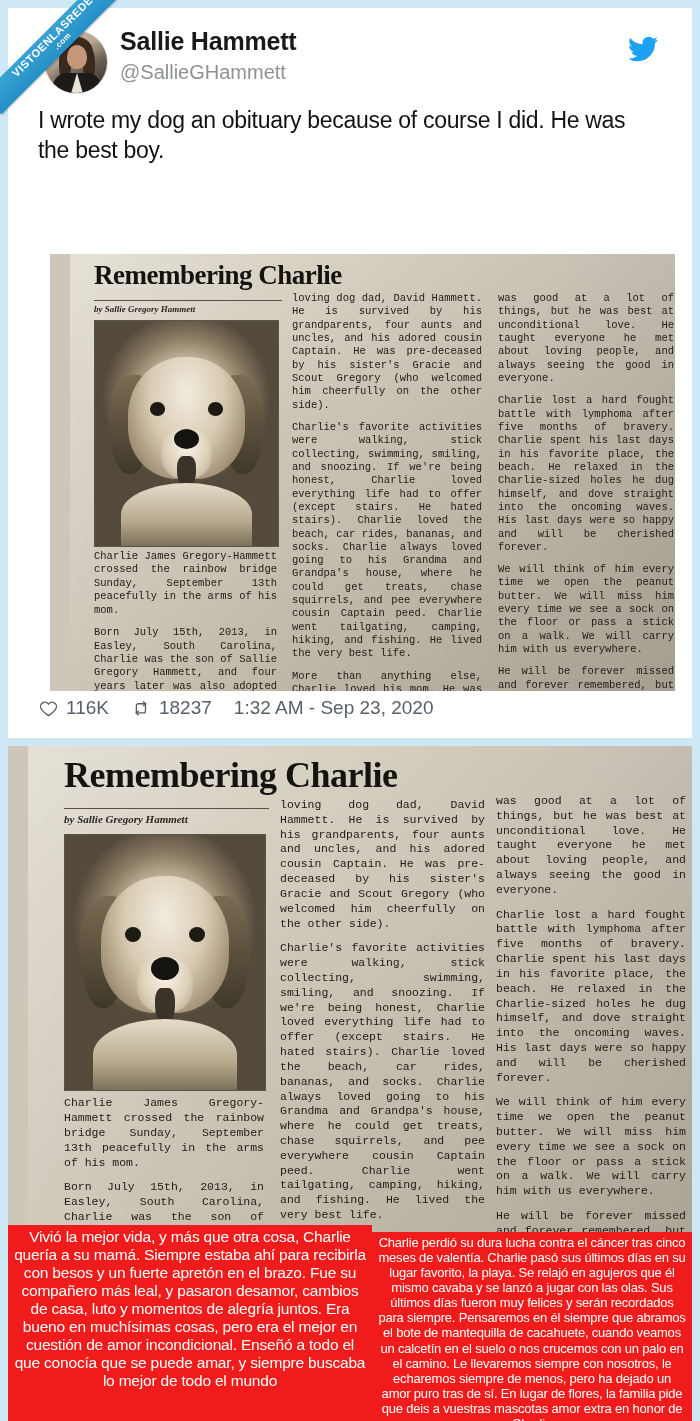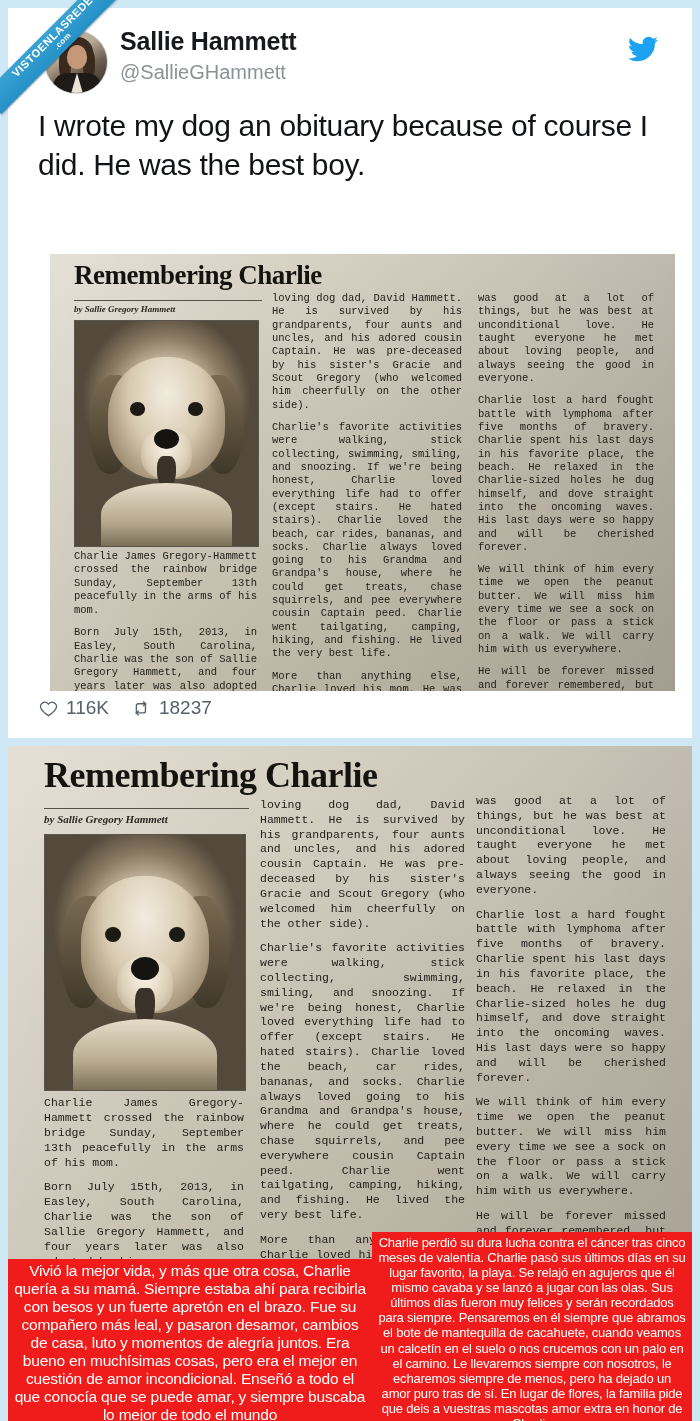--- a/index.html
+++ b/index.html
@@ -72,34 +72,34 @@
   }
   .ribbon .r1{
     color:#fff;font-size:11px;font-weight:bold;letter-spacing:.6px;
     font-family:"Liberation Sans",sans-serif;line-height:1;
   }
   .ribbon .r2{
     color:#fff;font-size:8px;font-weight:bold;letter-spacing:.4px;line-height:1;margin-top:1px;
   }
   .tweet-text{
     margin:6px 30px 0 30px;
-    font-size:30px;line-height:1.3;color:#111316;letter-spacing:-0.3px;
+    font-size:23px;line-height:1.3;color:#111316;letter-spacing:-0.3px;
   }
   
   .clip-small{
     position:absolute;left:42px;top:246px;width:625px;height:437px;
     background:#cdc7b9;
     overflow:hidden;
   }
   .paper{
     width:100%;height:100%;
     background:
       linear-gradient(105deg,rgba(255,255,255,.32) 0%,rgba(255,255,255,.05) 28%,rgba(0,0,0,.06) 62%,rgba(0,0,0,.16) 100%),
       linear-gradient(180deg,#d8d2c4 0%,#cdc6b7 40%,#c2bbab 100%);
-    position:relative;box-sizing:border-box;
+    position:relative;box-sizing:border-box;margin-left:20px;
   }
   .masthead{
     font-family:"Liberation Serif",serif;font-weight:bold;color:#15130f;
     letter-spacing:-0.5px;
   }
   .byline{
     font-family:"Liberation Serif",serif;font-style:italic;font-weight:bold;color:#2a2620;
   }
   .byline-rule{border-top:1px solid #55504a;}
   .col{
@@ -170,21 +170,21 @@
     position:absolute;bottom:0;
     background:#f01b1b;
     color:#ffffff;
     font-family:"Liberation Sans",sans-serif;
     box-sizing:border-box;
     line-height:1.16;
     letter-spacing:-0.2px;
     overflow:hidden;
   }
   .cap-left{
-    left:8px;width:364px;height:162px;
+    left:8px;width:364px;height:196px;
     font-size:15.5px;text-align:center;padding:3px 4px 2px;
   }
   .cap-right{
     left:372px;width:320px;height:189px;
     font-size:13px;text-align:center;padding:3px 5px 2px;
   }
 </style>
 </head>
 <body>
 
@@ -258,20 +258,21 @@
       </svg>
       <span class="val">116K</span>
     </div>
     <div class="item">
       <svg width="21" height="19" viewBox="0 0 24 24">
         <path d="M5.5 17.5V8.5a2.5 2.5 0 0 1 2.5-2.5h9M5.5 17.5h9a2.5 2.5 0 0 0 2.5-2.5V6" fill="none" stroke="#57606a" stroke-width="1.7"></path>
         <path d="M14 3.2 17.3 6 14 8.8M8.5 14.8 5.2 17.6 8.5 20.4" fill="none" stroke="#57606a" stroke-width="1.7"></path>
       </svg>
       <span class="val">18237</span>
     </div>
+    <div class="when">1:32 AM - Sep 23, 2020</div>
   </div>
 </div>
 
 <div class="ribbon-wrap">
   <div class="ribbon">
     <div class="r1">VISTOENLASREDES</div>
     <div class="r2">.com</div>
   </div>
 </div>
 

